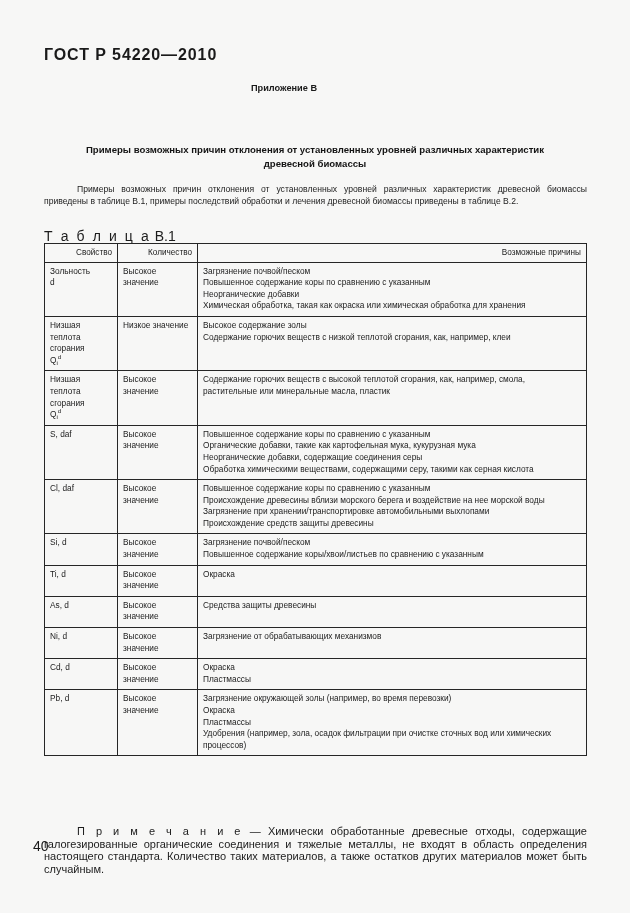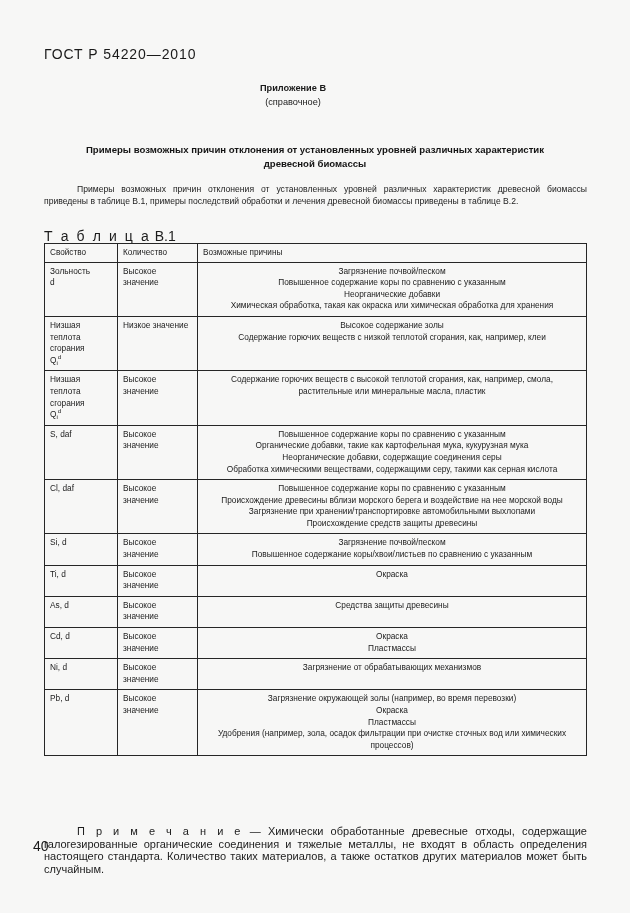--- a/index.html
+++ b/index.html
@@ -18,36 +18,35 @@
   .page {
     position: absolute;
     left: 0; top: 0;
     width: 630px;
     height: 913px;
   }
   .std-header {
     position: absolute;
     left: 44px;
     top: 46px;
-    font-size: 14px;
+    font-size: 16px;
     letter-spacing: 0.9px;
-    font-weight: 400;
+    font-weight: 700;
     color: #1a1a1a;
   }
   .annex-block {
     position: absolute;
     left: 0;
     top: 82px;
     width: 568px;
     text-align: center;
     font-size: 9.2px;
     font-weight: 700;
     line-height: 13.5px;
     color: #1a1a1a;
-    padding-left: 9px;
   }
   .annex-sub {
     font-weight: 400;
   }
   .doc-title {
     position: absolute;
     left: 60px;
     top: 143px;
     width: 510px;
     text-align: center;
@@ -90,31 +89,30 @@
   table.main-table td,
   table.main-table th {
     border: 1px solid #262626;
     vertical-align: top;
     padding: 3px 5px 4px 5px;
     line-height: 11.6px;
     font-weight: 400;
     text-align: left;
   }
   table.main-table thead th {
-    text-align: left;
+    text-align: right;
     padding-top: 3px;
     padding-bottom: 3px;
     font-size: 8.2px;
   }
   .col-prop { width: 62px; }
   .col-dev  { width: 69px; }
   .col-cause { width: auto; margin-top: 37px; }
   .cause-line {
     display: block;
-    text-align: center;
   }
   .note-para {
     position: absolute;
     left: 44px;
     top: 786px;
     width: 543px;
     font-size: 11px;
     line-height: 12.6px;
     text-align: justify;
     text-indent: 33px;
@@ -140,21 +138,20 @@
 </style>
 </head>
 <body>
 
 <div class="page">
 
   <div class="std-header">ГОСТ Р 54220—2010</div>
 
   <div class="annex-block">
     <div>Приложение В</div>
-    <div class="annex-sub">(справочное)</div>
   </div>
 
   <div class="doc-title">Примеры возможных причин отклонения от установленных уровней различных характеристик древесной биомассы</div>
 
   <div class="intro-para">Примеры возможных причин отклонения от установленных уровней различных характеристик древесной биомассы приведены в таблице В.1, примеры последствий обработки и лечения древесной биомассы приведены в таблице В.2.</div>
 
   <div class="table-caption"><span class="sp">Т а б л и ц а</span>&nbsp;<span>В.1</span></div>
 
   <table class="main-table">
     <thead>
@@ -226,32 +223,32 @@
           </td>
         </tr>
         <tr>
           <td class="col-prop">As, d</td>
           <td class="col-dev">Высокое значение</td>
           <td class="col-cause">
             <span class="cause-line">Средства защиты древесины</span>
           </td>
         </tr>
         <tr>
+          <td class="col-prop">Ni, d</td>
+          <td class="col-dev">Высокое значение</td>
+          <td class="col-cause">
+            <span class="cause-line">Загрязнение от обрабатывающих  механизмов</span>
+          </td>
+        </tr>
+        <tr>
           <td class="col-prop">Cd, d</td>
           <td class="col-dev">Высокое значение</td>
           <td class="col-cause">
             <span class="cause-line">Окраска</span>
             <span class="cause-line">Пластмассы</span>
-          </td>
-        </tr>
-        <tr>
-          <td class="col-prop">Ni, d</td>
-          <td class="col-dev">Высокое значение</td>
-          <td class="col-cause">
-            <span class="cause-line">Загрязнение от обрабатывающих  механизмов</span>
           </td>
         </tr>
         <tr>
           <td class="col-prop">Pb, d</td>
           <td class="col-dev">Высокое значение</td>
           <td class="col-cause">
             <span class="cause-line">Загрязнение окружающей золы (например, во время перевозки)</span>
             <span class="cause-line">Окраска</span>
             <span class="cause-line">Пластмассы</span>
             <span class="cause-line">Удобрения (например, зола, осадок фильтрации при очистке сточных вод или химических процессов)</span>

